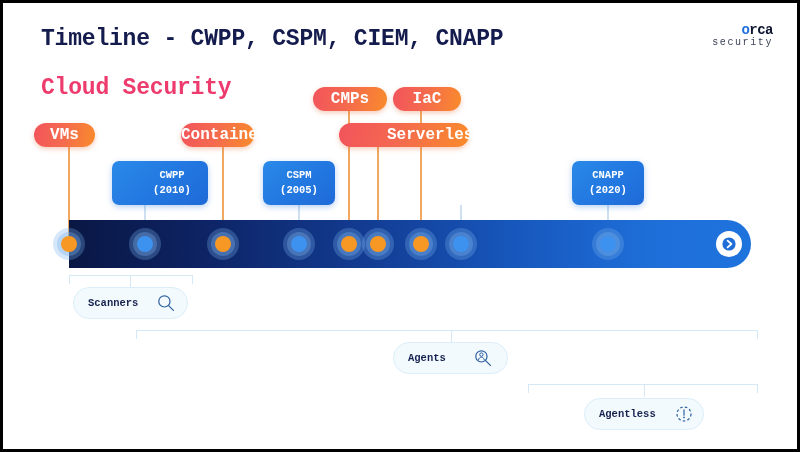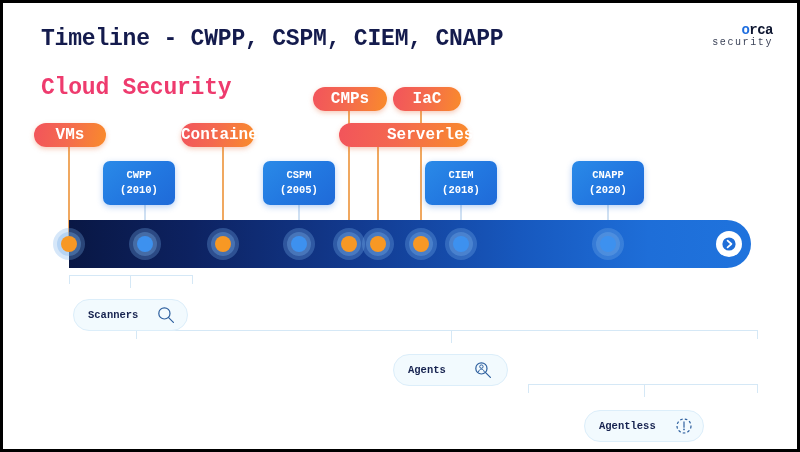--- a/index.html
+++ b/index.html
@@ -124,21 +124,20 @@
   
   .lpill{
     position:absolute;z-index:3;
     height:32px;
     border-radius:16px;
     background:#f2fafe;
     border:1px solid #dceefa;
     display:flex;align-items:center;
     padding:8px 14px;
     box-sizing:border-box;
-    margin-top:12px;
   }
   .lpill .lab{
     font-size:10.5px;font-weight:bold;color:#16224f;white-space:nowrap;
   }
   .lpill .ic{margin-left:auto;padding-left:18px;display:flex;align-items:center;}
   .lpill .ic svg{display:block;}
 </style>
 </head>
 <body>
 
@@ -211,36 +210,32 @@
     <div class="dot blue" style="left: 442px; top: 225px;">
       <span class="ring"></span>
       <span class="ring2"></span>
       <span class="core"></span>
     </div>
     <div class="dot blue" style="left: 589px; top: 225px;">
       <span class="ring"></span>
       <span class="ring2"></span>
       <span class="core"></span>
     </div>
-    <div class="opill" style="left: 31px; top: 120px; width: 72px;"><span>VMs</span></div>
+    <div class="opill" style="left: 31px; top: 120px; width: 61px;"><span>VMs</span></div>
     <div class="opill" style="left: 178px; top: 120px; width: 73px;"><span>Containers</span></div>
     <div class="opill" style="left: 310px; top: 84px; width: 74px;"><span>CMPs</span></div>
     <div class="opill" style="left: 336px; top: 120px; width: 82px; padding-left: 48px;"><span>Serverless</span></div>
     <div class="opill" style="left: 390px; top: 84px; width: 68px;"><span>IaC</span></div>
-    <div class="bbox" style="left: 100px; top: 158px;">
+    <div class="bbox" style="left: 109px; top: 158px; padding-left: 24px;">
       <span>CWPP</span>
       <span>(2010)</span>
     </div>
     <div class="bbox" style="left: 260px; top: 158px;">
       <span>CSPM</span>
       <span>(2005)</span>
-    </div>
-    <div class="bbox" style="left: 422px; top: 158px;">
-      <span>CIEM</span>
-      <span>(2018)</span>
     </div>
     <div class="bbox" style="left: 569px; top: 158px; text-align: center;">
       <span>CNAPP</span>
       <span>(2020)</span>
     </div>
     <div class="bracket" style="left: 66px; top: 272px; width: 124px; height: 14px;">
       <span class="hline"></span>
       <span class="lcap"></span>
       <span class="rcap"></span>
       <span class="stem" style="left: 61px;"></span>

